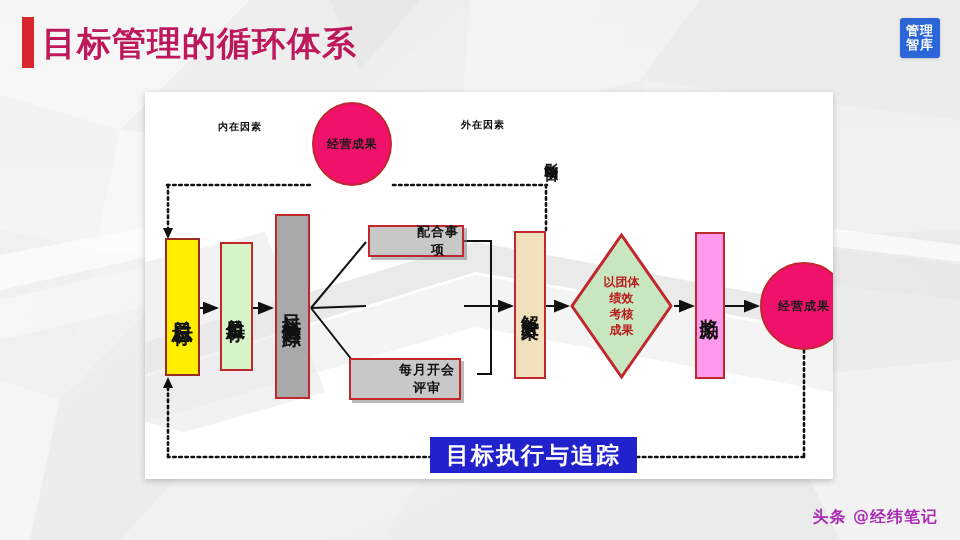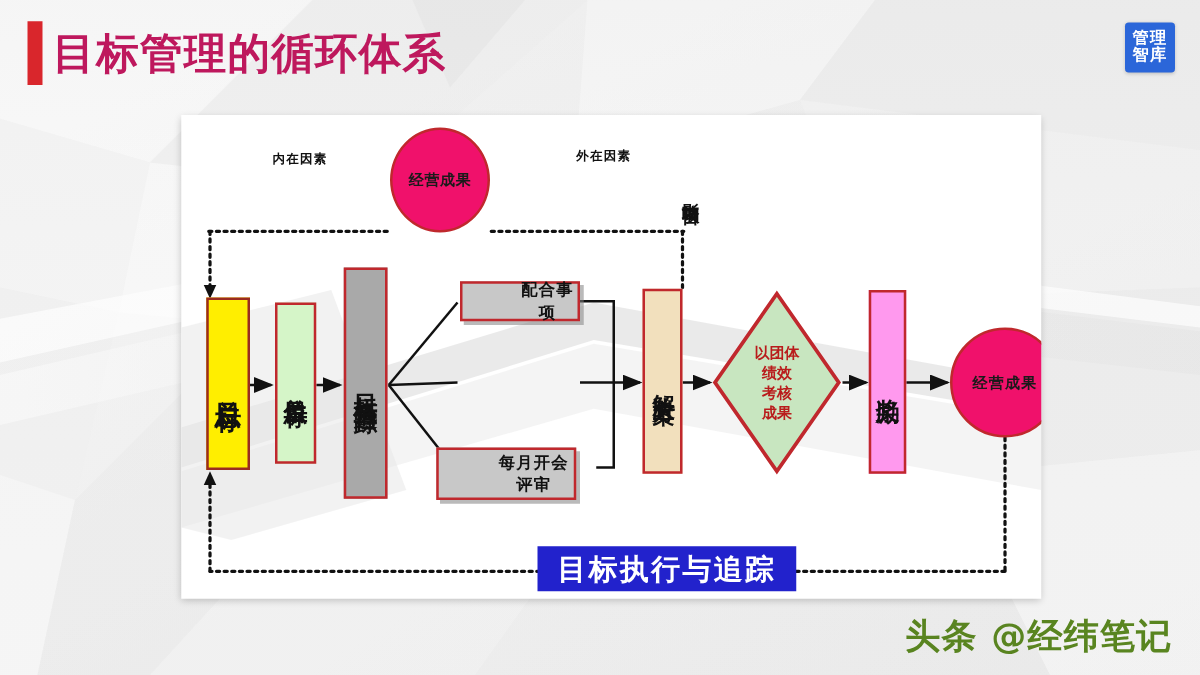--- a/index.html
+++ b/index.html
@@ -87,21 +87,21 @@
   #lbl-waizai{left:273px;top:26px;margin-left:43px;}
   #lbl-yingxiang{left:398px;top:55px;font-size:14px;}
   #lbl-yingxiang .vtext{writing-mode:vertical-rl;text-orientation:upright;letter-spacing:2px;}
 
   #banner{position:absolute;left:285px;top:345px;width:207px;height:36px;
           background:#2222cc;display:flex;align-items:center;justify-content:center;
           color:#fff;font-size:23px;font-weight:bold;letter-spacing:2px;}
 
   
   #watermark{position:absolute;right:22px;bottom:12px;
-             font-size:28px;font-weight:bold;color:#4d7c0f;letter-spacing:1px;
+             font-size:16px;font-weight:bold;color:#a21caf;letter-spacing:1px;
              opacity:.92;}
 </style>
 </head>
 <body>
 
 <div id="bg">
   <svg viewBox="0 0 960 540" xmlns="http://www.w3.org/2000/svg">
     <defs>
       <linearGradient id="bgg" x1="0" y1="0" x2="1" y2="1">
         <stop offset="0%" stop-color="#f7f7f7"></stop>

